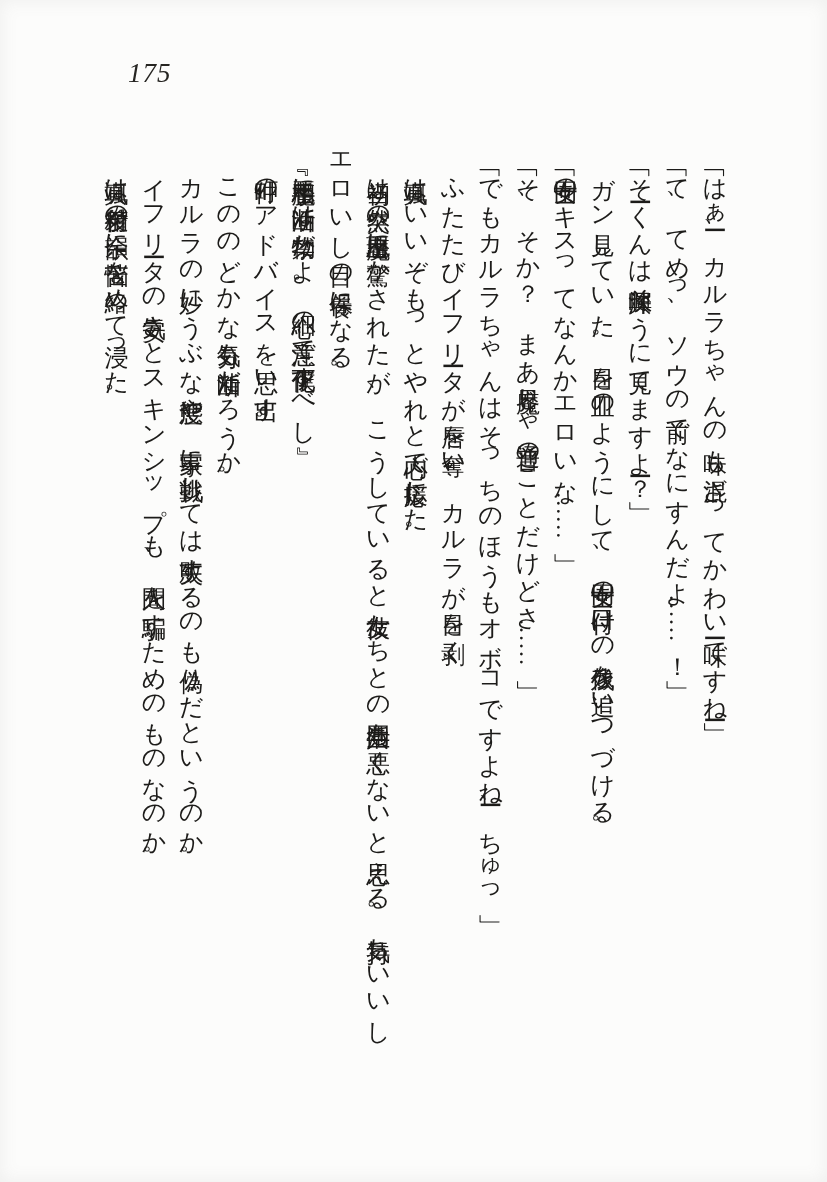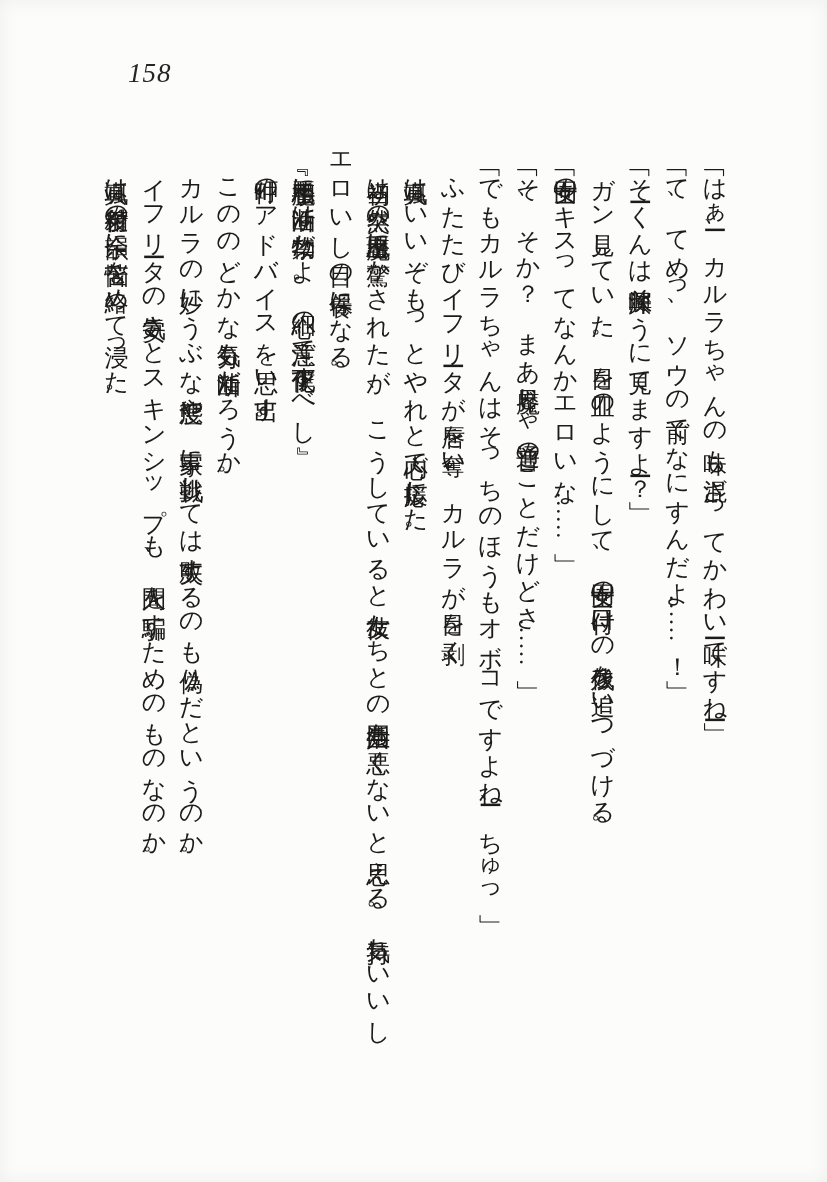--- a/index.html
+++ b/index.html
@@ -51,21 +51,21 @@
   .text-block p {
     margin: 0;
     padding: 0;
     text-indent: 1em;
   }
 </style>
 </head>
 <body>
 
 <div class="page" style="background: rgb(252, 252, 251); color: rgb(28, 27, 25);">
-  <div class="page-number">158</div>
+  <div class="page-number">175</div>
   <div class="text-block">
       <p>「はぁー、カルラちゃんの味も混ざってかわいー味ですねー」</p>
       <p>「て、てめっ、ソウの前でなにすんだよ……！」</p>
       <p>「そーくんは興味深そうに見てますよー？」</p>
       <p>ガン見していた。目を皿のようにして、女同士の口付けの残像を追いつづける。</p>
       <p>「女同士のキスってなんかエロいな……」</p>
       <p>「そ、そか？　まあ魔界じゃ普通のことだけどさ……」</p>
       <p>「でもカルラちゃんはそっちのほうもオボコですよねー、ちゅっ」</p>
       <p>ふたたびイフリータが唇を奪い、カルラが目を剥く。</p>
       <p>颯真はいいぞもっとやれと内心で応援した。</p>

